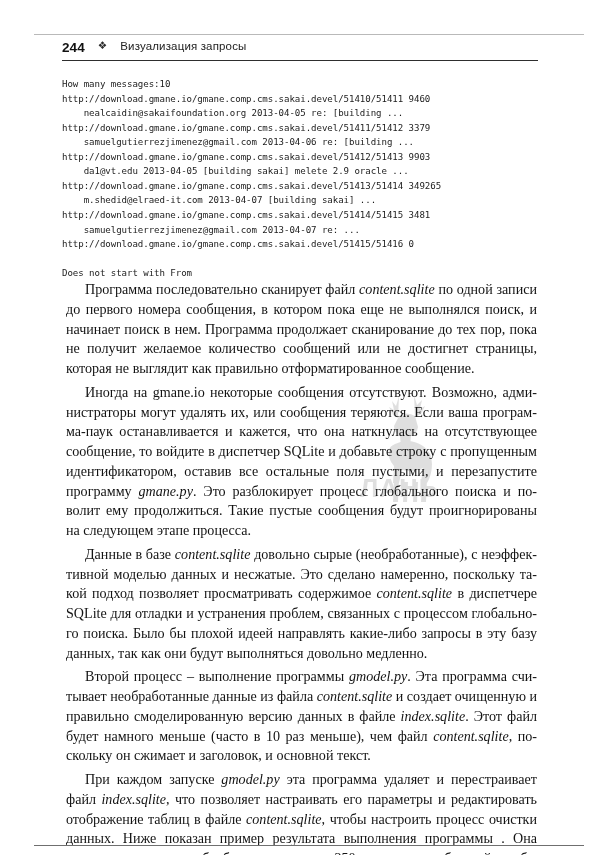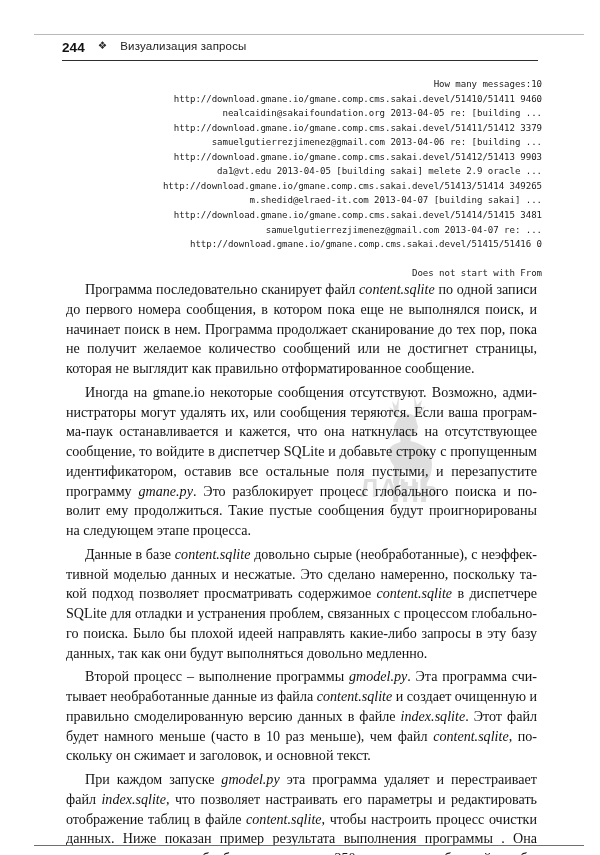--- a/index.html
+++ b/index.html
@@ -81,21 +81,21 @@
     left: 62px;
     top: 68px;
     width: 480px;
     font-family: "DejaVu Sans Mono", "Liberation Mono", monospace;
     font-size: 9.1px;
     line-height: 14.55px;
     color: #1b1b1b;
     white-space: pre;
     letter-spacing: -0.06px;
   }
-  .listing .ln { display: block; text-align: right; }
+  .listing .ln { display: block; }
   .listing .gap { display: block; height: 14.55px; }
 
   
   .prose {
     position: absolute;
     left: 62px;
     top: 276px;
     width: 479px;
     font-family: "Liberation Serif", serif;
     font-size: 14.1px;

